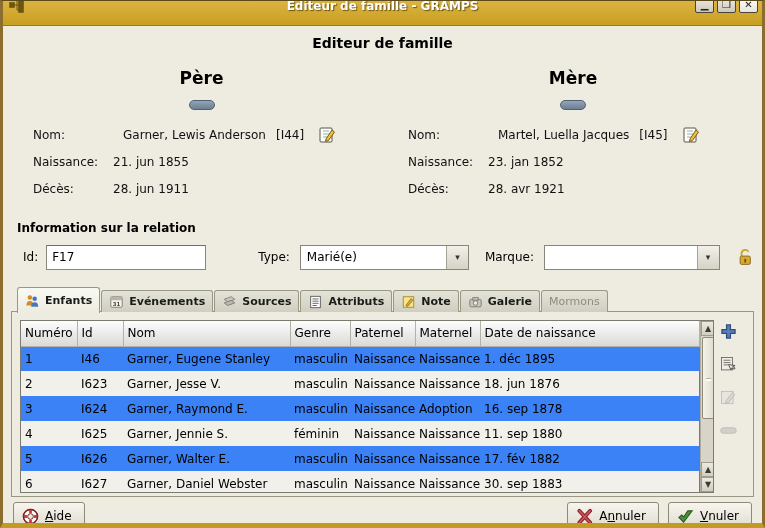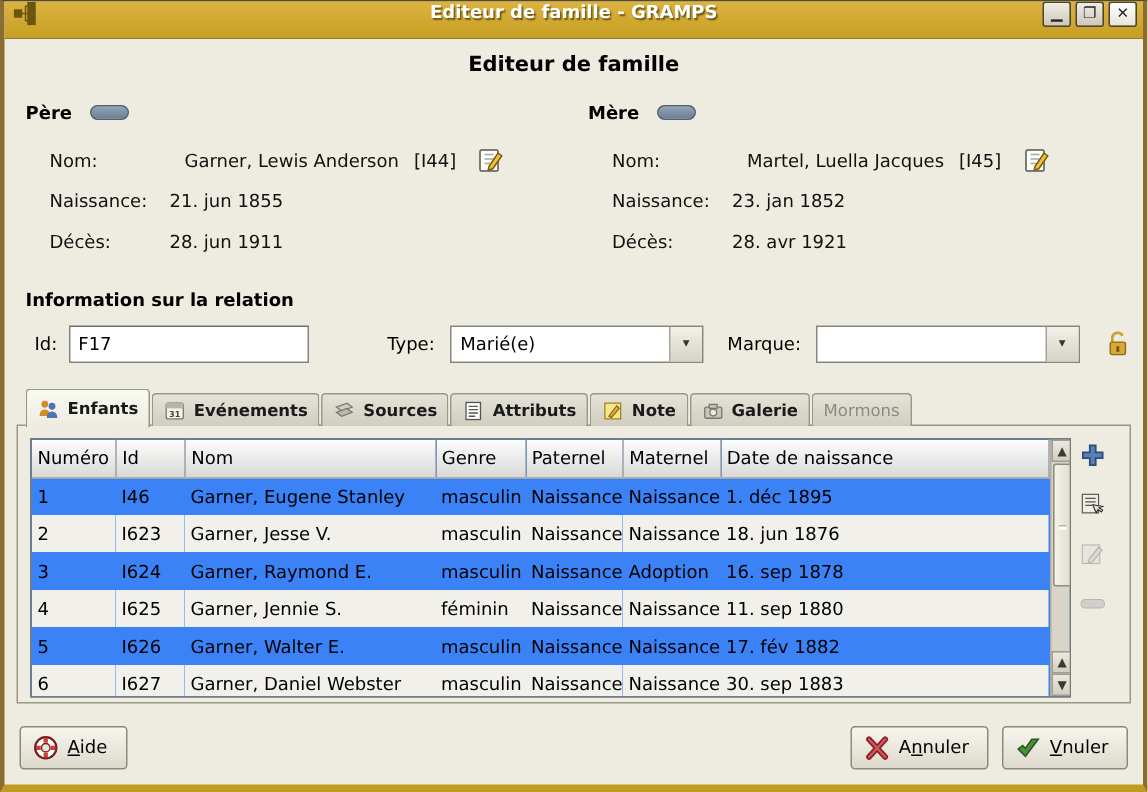--- a/index.html
+++ b/index.html
@@ -5,38 +5,38 @@
   * { margin:0; padding:0; box-sizing:border-box; }
   html,body { width:765px; height:528px; }
   body { font-family:"DejaVu Sans","Liberation Sans",sans-serif; font-size:12px; color:#000; }
 
   .window{ width:765px; height:528px; border:1px solid #5a4a18; background:#EEEBE1;
            display:flex; flex-direction:column; overflow:hidden;
            border-left:3px solid #8a6d2f; border-right:3px solid #8a6d2f; border-bottom:5px solid #c29b22; }
 
   
   .titlebar{ height:25px; flex:0 0 25px; background:linear-gradient(#dcb341,#c79f22);
-             display:flex; align-items:flex-start; padding:0 4px; position:relative; border-bottom:1px solid #9a7a14;}
+             display:flex; align-items:flex-end; padding:12px 4px; position:relative; border-bottom:1px solid #9a7a14;}
   .titlebar .win-icon{ width:16px; height:16px; margin-left:2px; }
   .titlebar .title{ position:absolute; left:0; right:0; text-align:center; font-weight:bold;
                     color:#fff; text-shadow:1px 1px 1px #6b5510; font-size:12px; pointer-events:none;}
   .winbtns{ margin-left:auto; display:flex; gap:3px; z-index:2;}
   .winbtn{ width:19px; height:17px; background:linear-gradient(#efece4,#cdc8bb); border:1px solid #4a4438;
            border-radius:2px; display:flex; align-items:center; justify-content:center;
            font-size:10px; font-weight:bold; color:#222; line-height:1;}
   .winbtn.close{ background:linear-gradient(#fff,#e8e4da); }
 
   
   .content{ flex:1 1 auto; padding:0 8px; position:relative; }
   .heading{ text-align:center; font-size:14px; font-weight:bold; padding-top:9px; }
 
   .parents{ display:flex; margin-top:17px; }
   .parent-col{ width:375px; }
   .parent-col.mother{ width:auto; flex:1; }
-  .section-head{ display:flex; align-items:center; gap:12px; padding-left:6px; font-weight:bold; font-size:12px;}
+  .section-head{ display:flex; align-items:center; gap:12px; padding-left:6px; font-weight:bold; font-size:17px;flex-direction:column;}
   .pill-btn{ width:26px; height:10px; border-radius:5px; border:1px solid #51606f;
              background:linear-gradient(#93a5b8,#6c7f93); }
   .parent-grid{ margin-top:11px; padding-left:22px; }
   .prow{ display:flex; align-items:center; height:27px; }
   .plabel{ width:80px; color:#111; }
   .pvalue{ color:#111; }
   .name-line{ display:flex; align-items:center; gap:10px; }
   .edit-icon{ width:18px; height:18px; margin-left:4px; }
 
   .relation-head{ font-weight:bold; margin-top:19px; padding-left:6px; }

